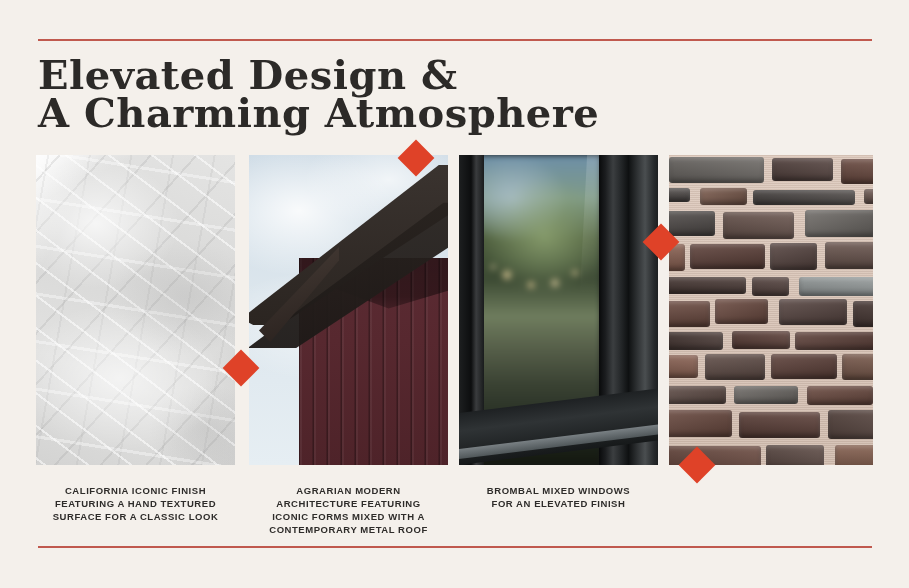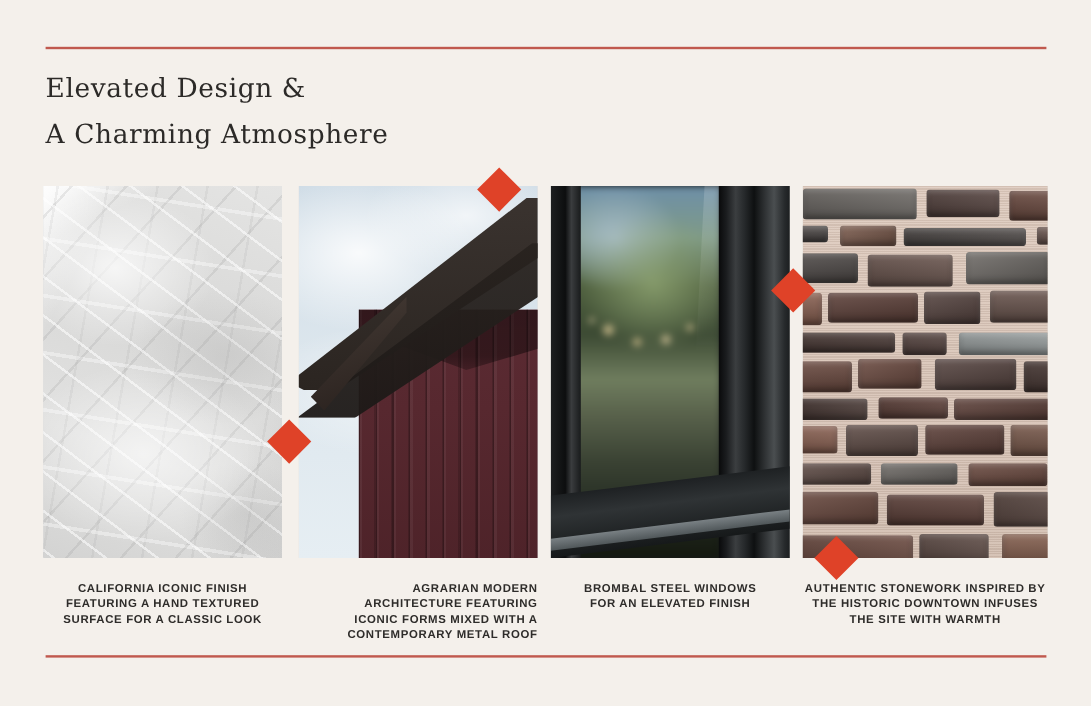--- a/index.html
+++ b/index.html
@@ -17,22 +17,22 @@
     position:absolute; left:38px; width:834px; height:2px;
     background:#C0594E;
   }
   .rule.top { top:39px; }
   .rule.bottom { top:546px; }
 
   
   .heading {
     position:absolute; left:38px; top:56px; width:700px;
     font-family:"DejaVu Serif", serif;
-    font-weight:400;
-    font-size:22px;
+    font-weight:700;
+    font-size:40px;
     line-height:38px;
     letter-spacing:0.5px;
     color:#2C2A28;
     white-space:pre-line;
   }
 
   
   .panels { position:absolute; left:0; top:0; width:909px; height:588px; }
   .panel {
     position:absolute; top:155px; height:310px;
@@ -189,21 +189,21 @@
     font-family:"Liberation Sans", sans-serif;
     font-weight:700;
     font-size:9.5px;
     line-height:13px;
     letter-spacing:0.55px;
     color:#2E2C2A;
     text-align:center;
     white-space:pre-line;
   }
   .c1 { left:36px;  width:199px; }
-  .c2 { left:249px; width:199px;text-align:right; }
+  .c2 { left:249px; width:199px; }
   .c3 { left:459px; width:199px; }
   .c4 { left:669px; width:204px; }
 </style>
 </head>
 <body>
 
 <div class="page">
 
   <div class="rule top"></div>
   <div class="rule bottom"></div>
@@ -292,19 +292,16 @@
   <div class="diamond d3"></div>
   <div class="diamond d4"></div>
 
   <div class="caption c1">CALIFORNIA ICONIC FINISH
 FEATURING A HAND TEXTURED
 SURFACE FOR A CLASSIC LOOK</div>
   <div class="caption c2">AGRARIAN MODERN
 ARCHITECTURE FEATURING
 ICONIC FORMS MIXED WITH A
 CONTEMPORARY METAL ROOF</div>
-  <div class="caption c3">BROMBAL STEEL WINDOWS
+  <div class="caption c3">BROMBAL MIXED WINDOWS
 FOR AN ELEVATED FINISH</div>
-  <div class="caption c4">AUTHENTIC STONEWORK INSPIRED BY
-THE HISTORIC DOWNTOWN INFUSES
-THE SITE WITH WARMTH</div>
 
 </div>
 
 </body></html>

